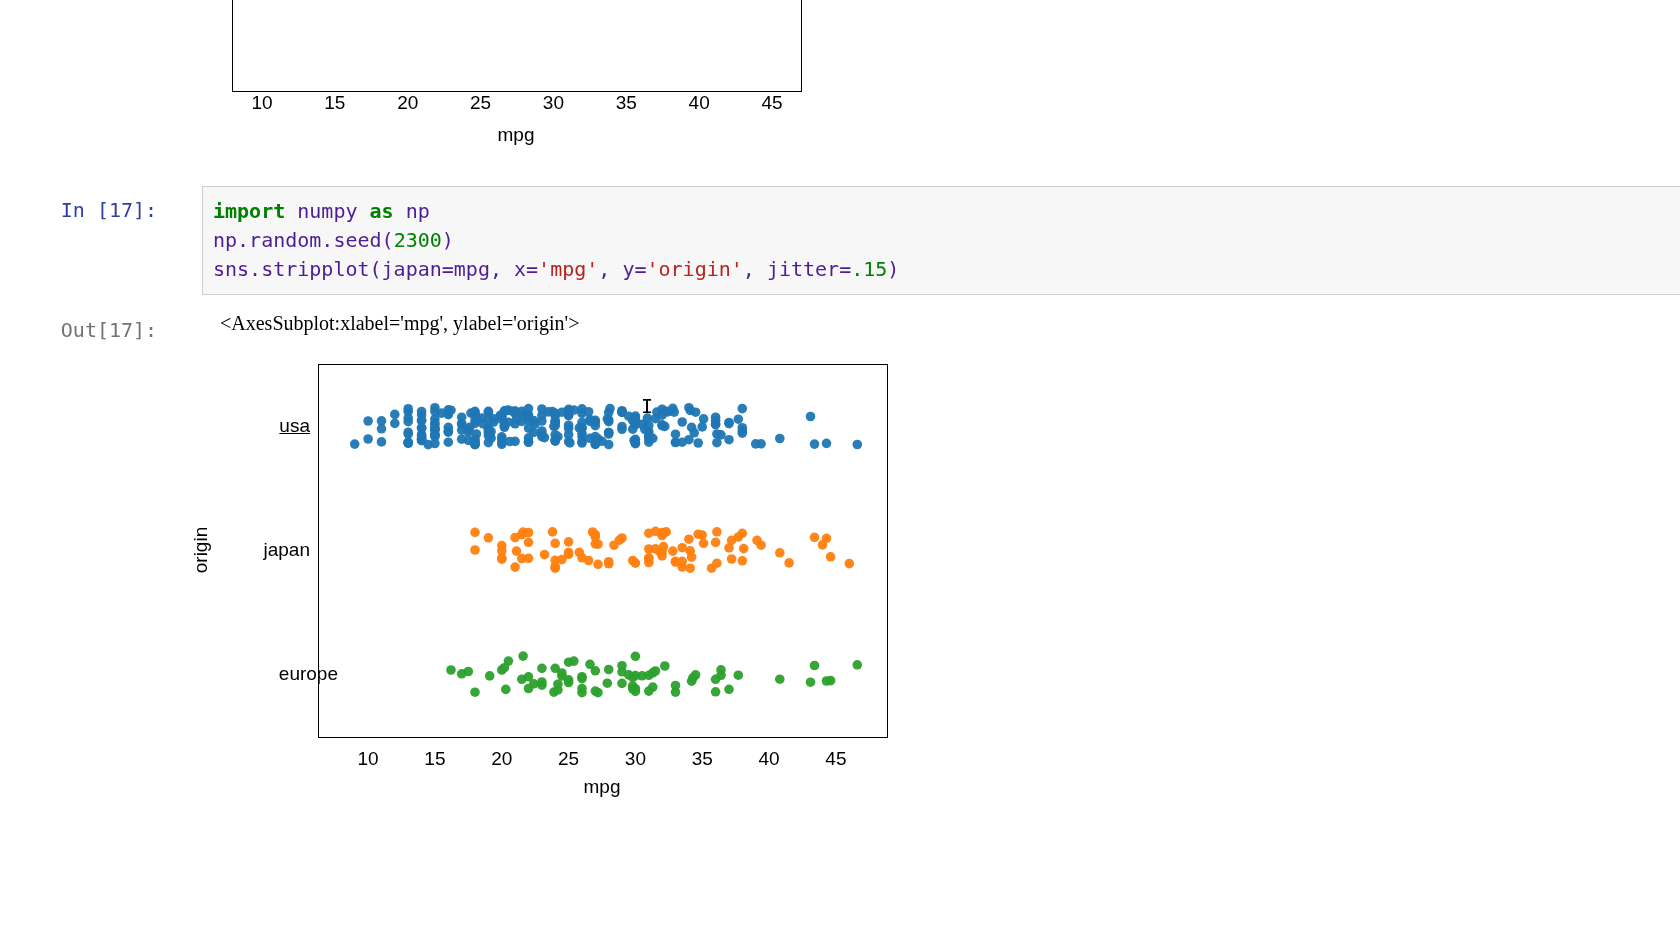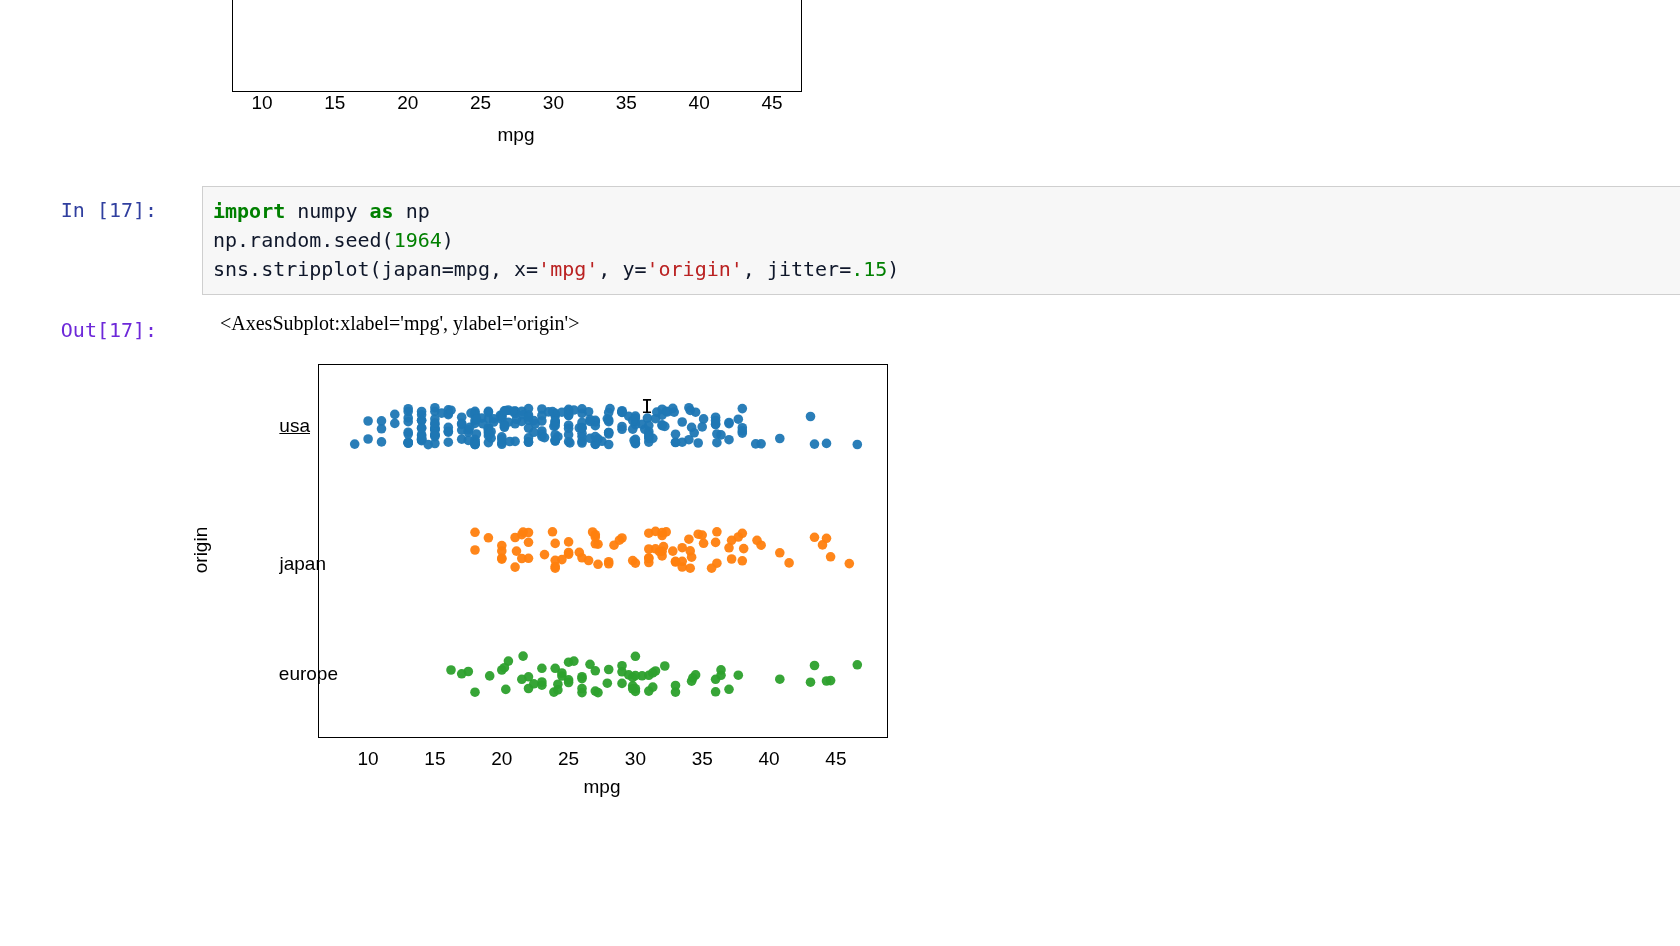--- a/index.html
+++ b/index.html
@@ -54,36 +54,36 @@
     position:absolute;
     left:0;
     width:190px;
     text-align:center;
     font-family:Menlo,Consolas,"DejaVu Sans Mono",monospace;
     font-size:20px;
     padding-top:12px;
     margin-left:14px;
   }
   .in-prompt{ color:#303F9F; top:0;}
-  .out-prompt{ color:#6d28d9; top:120px;}
+  .out-prompt{ color:#737373; top:120px;}
   .code-area{
     position:absolute;
     left:202px; top:0;
     right:0;
     background:#f7f7f7;
     border:1px solid #cfcfcf;
     border-right:none;
     padding:10px 10px 10px 10px;
     font-family:Menlo,Consolas,"DejaVu Sans Mono",monospace;
     font-size:20px;
     line-height:1.45;
     white-space:pre;
   }
   .kw{color:#008000;font-weight:bold;text-align:right;}
-  .nm{color:#0f172a;}
+  .nm{color:#4c1d95;}
   .num{color:#008000;}
   .str{color:#BA2121;}
   .out-text{
     position:absolute;
     left:220px; top:126px;
     font-family:Liberation Serif, serif;
     font-size:20px;
     color:#000;
   }
 
@@ -156,31 +156,31 @@
       <div class="tick" style="left: 321.429px;">30</div>
       <div class="tick" style="left: 394.286px;">35</div>
       <div class="tick" style="left: 467.143px;">40</div>
       <div class="tick" style="left: 540px;">45</div>
     </div>
   <div class="top-xlabel">mpg</div>
 
   <div class="cell">
     <div class="prompt in-prompt">In [17]:</div>
     <div class="code-area"><span class="kw">import</span><span class="nm"> numpy </span><span class="kw">as</span><span class="nm"> np</span>
-<span class="nm">np.random.seed(</span><span class="num">1964</span><span class="nm">)</span>
+<span class="nm">np.random.seed(</span><span class="num">2300</span><span class="nm">)</span>
 <span class="nm">sns.stripplot(japan=mpg, x=</span><span class="str">'mpg'</span><span class="nm">, y=</span><span class="str">'origin'</span><span class="nm">, jitter=</span><span class="num">.15</span><span class="nm">)</span></div>
 
     <div class="prompt out-prompt">Out[17]:</div>
     <div class="out-text">&lt;AxesSubplot:xlabel='mpg', ylabel='origin'&gt;</div>
   </div>
 
   <div class="ylabel">origin</div>
   <div id="yticks">
       <div class="y-tick" style="top: 426px; text-decoration: underline;">usa</div>
-      <div class="y-tick" style="top: 564px; padding-left: 16px;">japan</div>
+      <div class="y-tick" style="top: 550px;">japan</div>
       <div class="y-tick" style="top: 674px; margin-left: 28px;">europe</div>
     </div>
   <div id="xticks">
       <div class="x-tick" style="left: 368.098px;">10</div>
       <div class="x-tick" style="left: 434.927px;">15</div>
       <div class="x-tick" style="left: 501.756px;">20</div>
       <div class="x-tick" style="left: 568.585px;">25</div>
       <div class="x-tick" style="left: 635.415px;">30</div>
       <div class="x-tick" style="left: 702.244px;">35</div>
       <div class="x-tick" style="left: 769.073px;">40</div>

